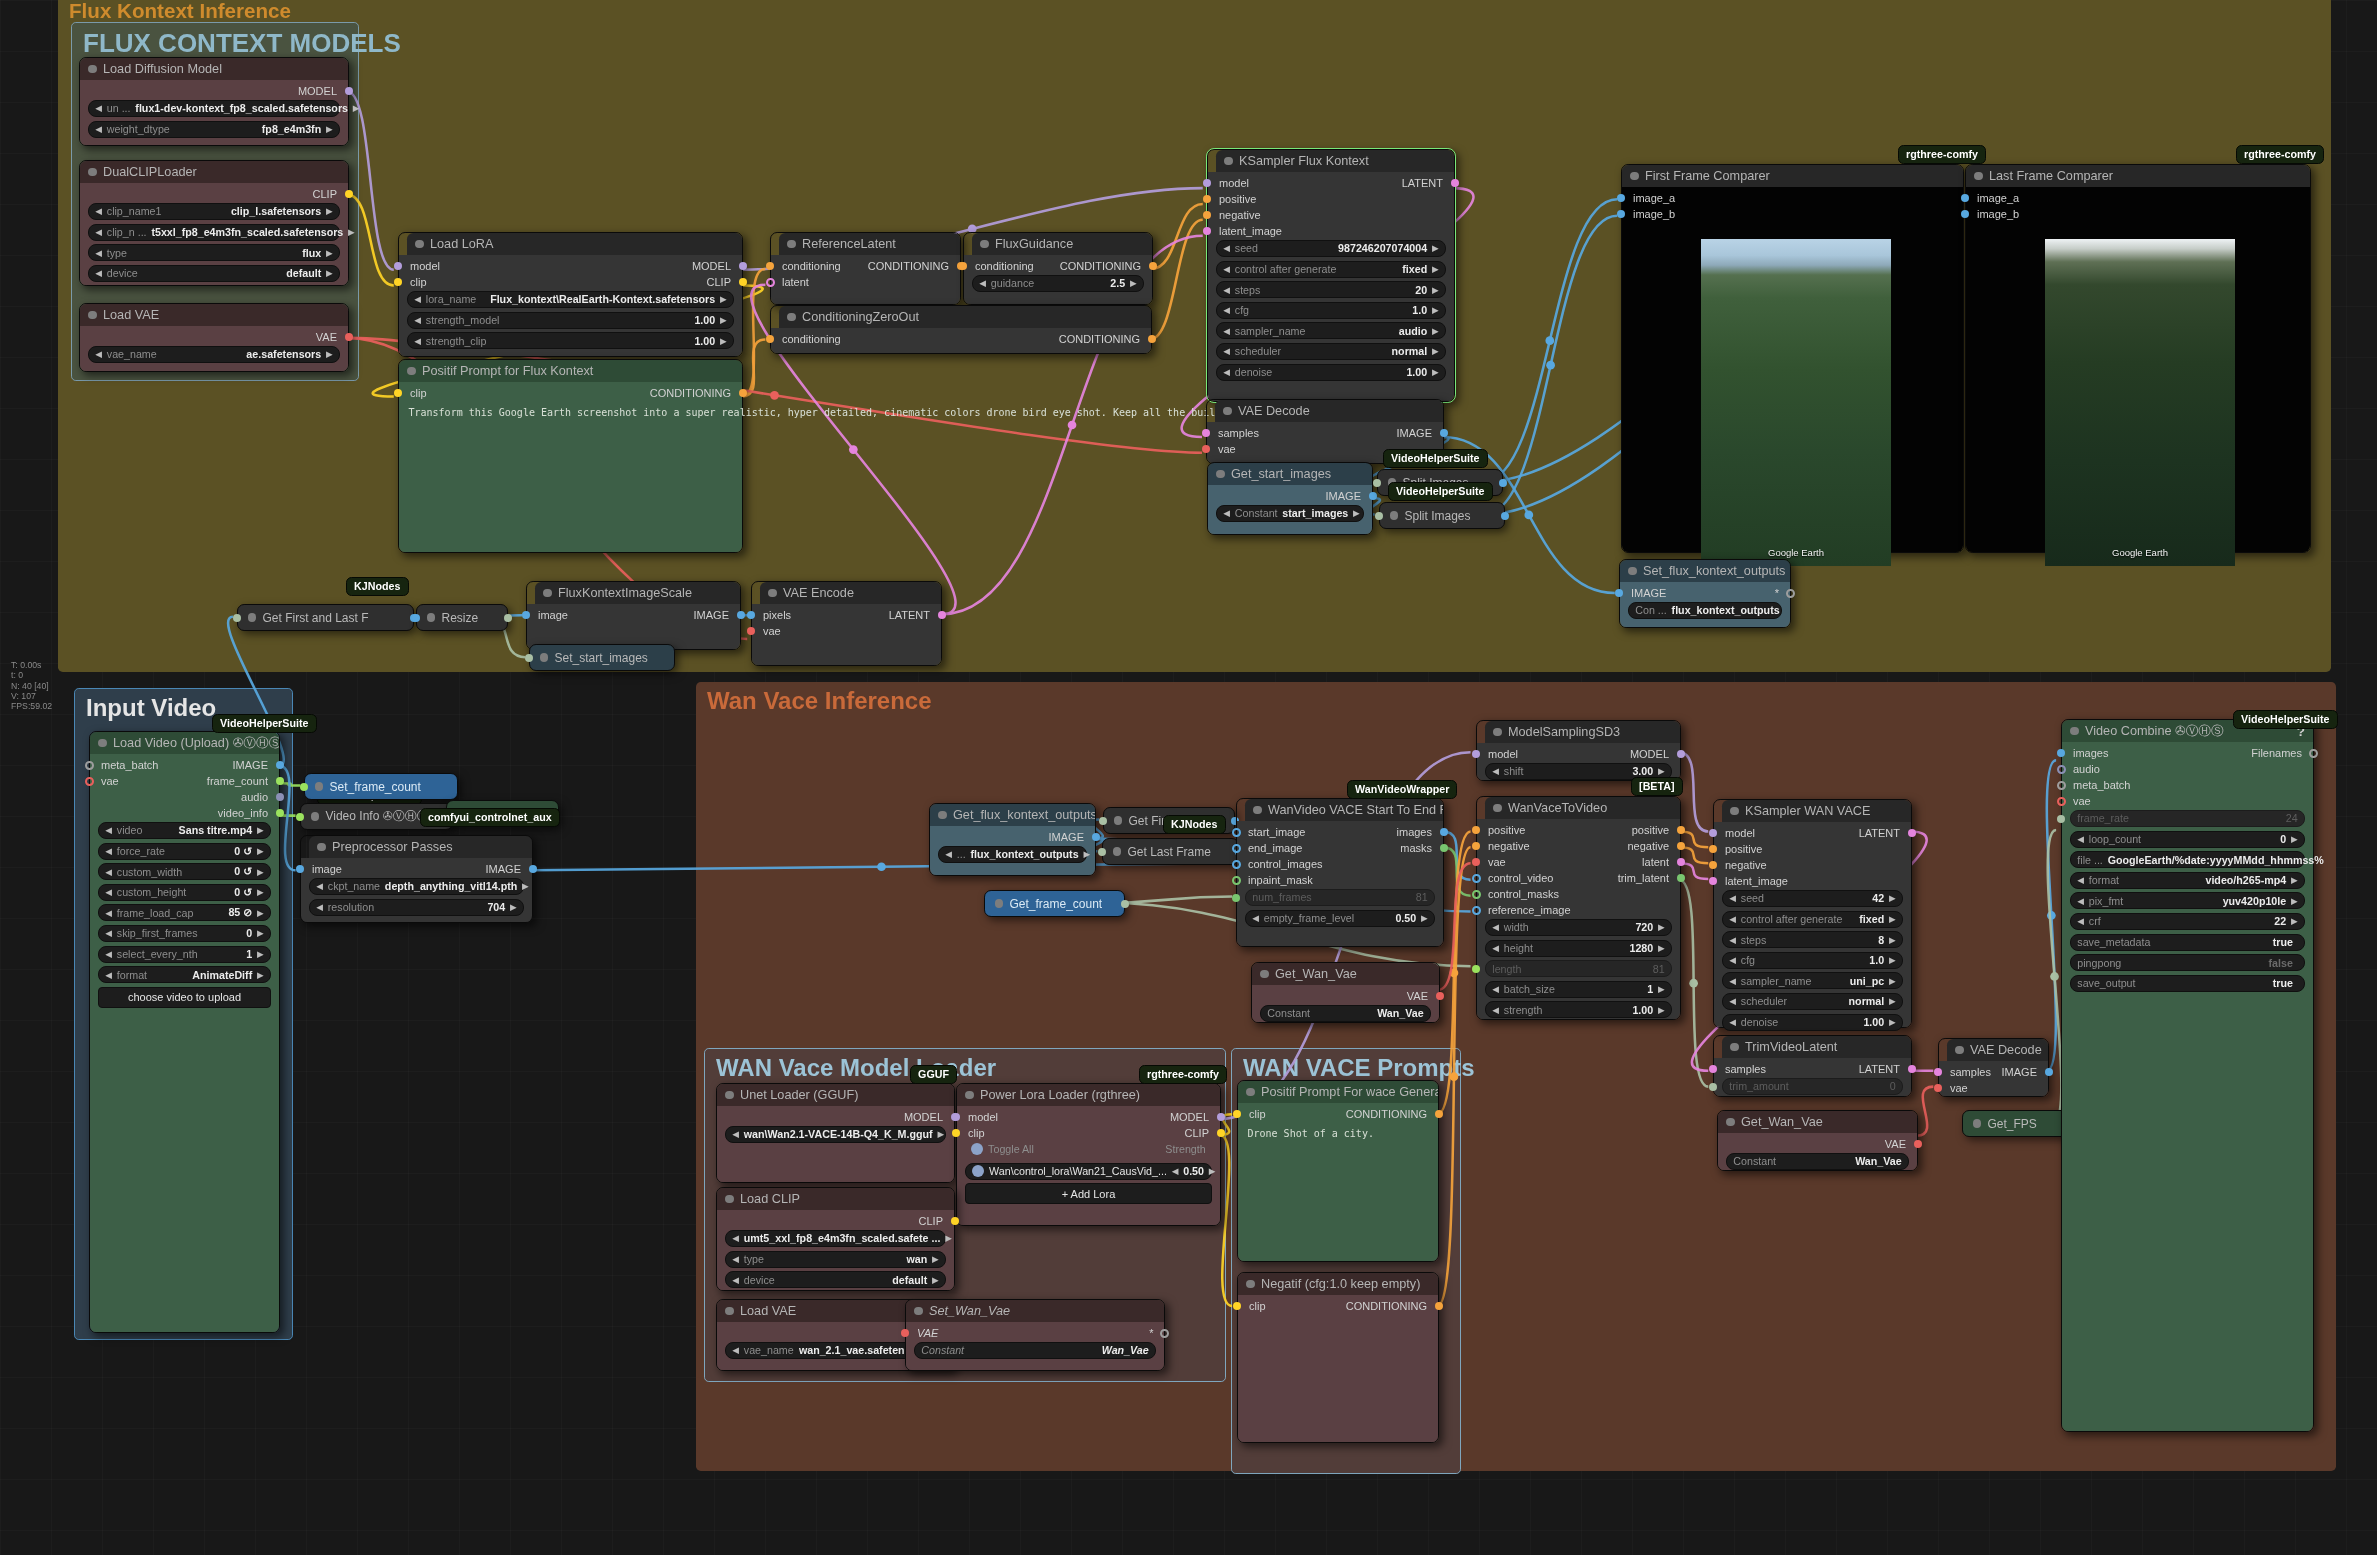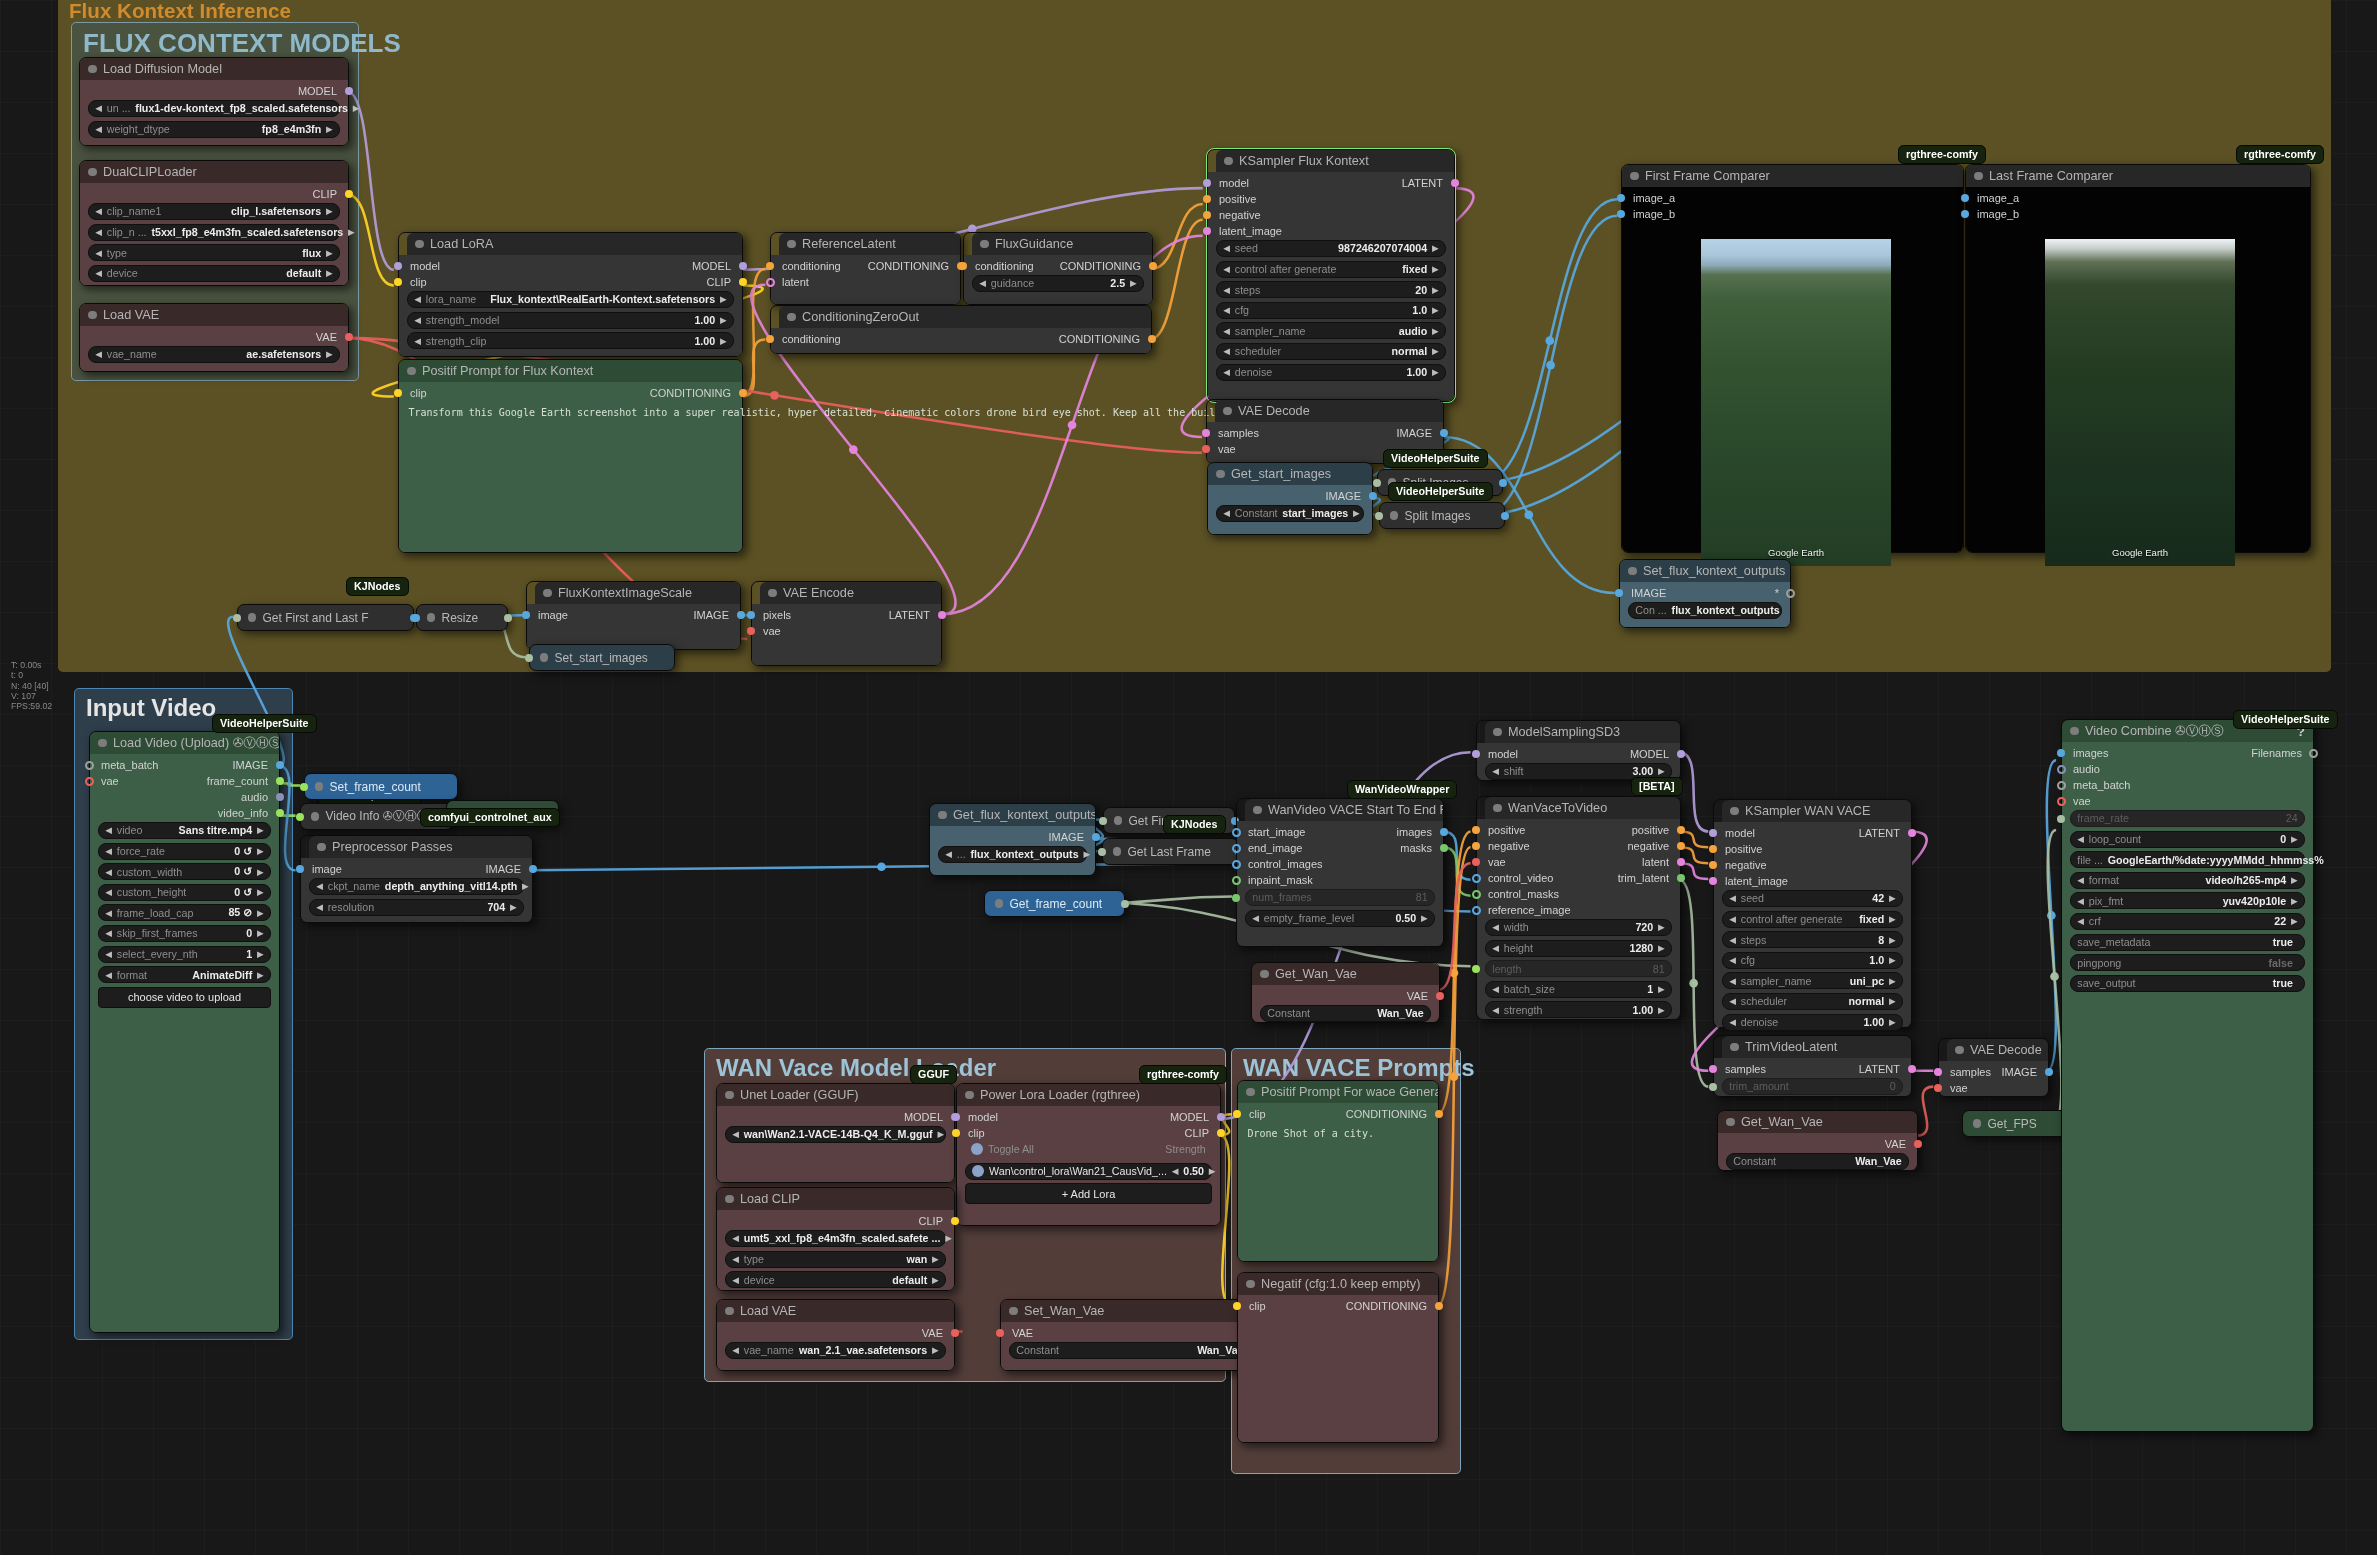--- a/index.html
+++ b/index.html
@@ -66,20 +66,23 @@
 
 <div id="canvas">
     <div class="group" style="left: 58px; top: -6.3px; width: 2273px; height: 678px; background: rgb(91, 81, 36); border: none;">
       <div class="group-title" style="color: rgb(207, 139, 45); font-size: 20.6px;">Flux Kontext Inference</div>
     </div>
     <div class="group" style="left: 71px; top: 22px; width: 286px; height: 357px; background: rgb(74, 83, 64); border: 0.8px solid rgb(122, 154, 170);">
       <div class="group-title" style="color: rgb(143, 184, 201); font-size: 26px;">FLUX CONTEXT MODELS</div>
     </div>
     <div class="group" style="left: 74px; top: 688px; width: 217px; height: 650px; background: rgb(47, 62, 75); border: 0.8px solid rgb(74, 135, 181);">
       <div class="group-title" style="color: #e5e5e5; font-size: 24px;">Input Video</div>
+    </div>
+    <div class="group" style="left: 696px; top: 682px; width: 1640px; height: 789px; background: rgb(90, 57, 42); border: none;">
+      <div class="group-title" style="color: rgb(201, 106, 58); font-size: 24px;">Wan Vace Inference</div>
     </div>
     <div class="group" style="left: 704px; top: 1048px; width: 520px; height: 332px; background: rgb(82, 61, 57); border: 0.8px solid rgb(127, 166, 189);">
       <div class="group-title" style="color: rgb(156, 195, 214); font-size: 24px;">WAN Vace Model Loader</div>
     </div>
     <div class="group" style="left: 1231px; top: 1048px; width: 228px; height: 424px; background: rgb(82, 61, 57); border: 0.8px solid rgb(127, 166, 189);">
       <div class="group-title" style="color: rgb(156, 195, 214); font-size: 24px;">WAN VACE Prompts</div>
     </div>
     <svg id="wires" width="2377" height="1556" viewBox="0 0 3000 1963">
       <path d="M 438 115 C 473 115, 462 340, 497 340" stroke="#b39ddb" stroke-width="3.2" fill="none" opacity="0.92"></path>
       <path d="M 936 340 C 1116 340, 1338 237, 1518 237" stroke="#b39ddb" stroke-width="3.2" fill="none" opacity="0.92"></path>
@@ -1288,21 +1291,21 @@
         <div class="wrow">
           <div class="pill">
             <div class="arr">◀</div>
             <div class="lab">vae_name</div>
             <div class="val">wan_2.1_vae.safetensors</div>
             <div class="arr">▶</div>
           </div>
         </div>
       </div>
     </div>
-    <div class="node st-maroon" style="left: 1000px; top: 1299px; width: 258px; height: 70px;">
+    <div class="node st-maroon" style="left: 905px; top: 1299px; width: 258px; height: 70px; font-style: italic;">
       <div class="nheader">
         <div class="tdot"></div>
         <div class="">Set_Wan_Vae</div>
       </div>
       <div class="nbody">
         <div class="srow">
           <div class="dot in" style="background: rgb(233, 96, 92);"></div>
           <div class="sin">VAE</div>
           <div class="sout">*</div>
           <div class="dot out hollow" style="border-color: rgb(158, 158, 158);"></div>

